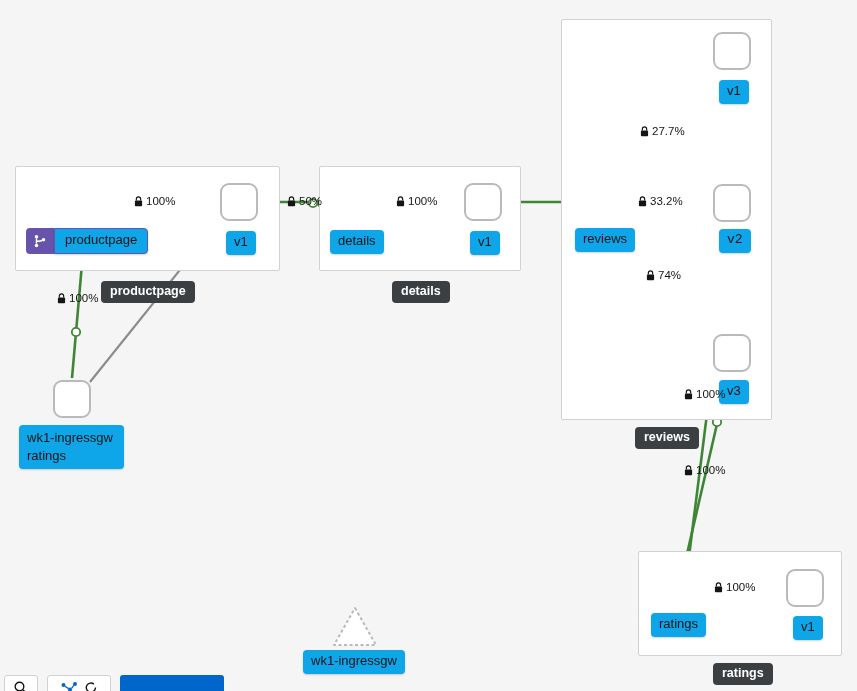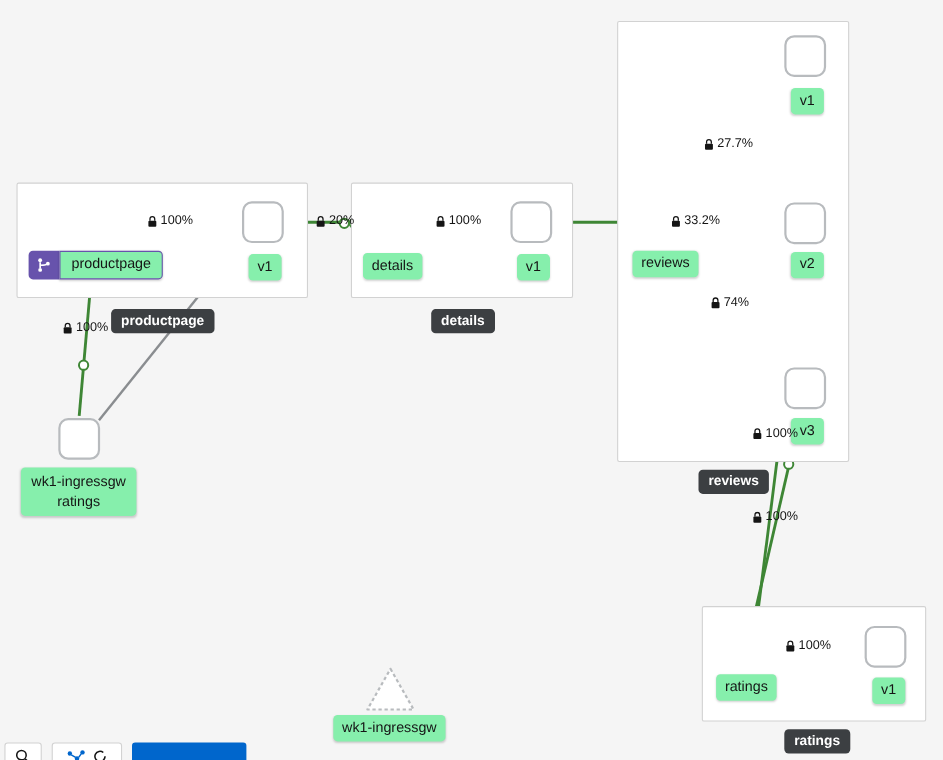--- a/index.html
+++ b/index.html
@@ -41,28 +41,28 @@
   }
   .node-app {           
     position: absolute;
     width: 38px; height: 38px;
     background: #ffffff;
     border: 2px solid #b8bbbe;
     border-radius: 9px;
   }
   .node-label {
     position: absolute;
-    background: #86efac;
+    background: #0ea5e9;
     border-radius: 4px;
     font-size: 13px;
     color: #151515;
     padding: 4px 8px 5px 8px;
     white-space: nowrap;
     line-height: 1.15;
-    text-align: center;
+    text-align: left;
     box-shadow: 0 1px 2px rgba(0,0,0,0.18);
   }
   .node-label.multi { line-height: 1.35; }
 
   .vs-badge {
     position: absolute;
     background: #6753ac;
     border-radius: 4px 0 0 4px;
     width: 28px; height: 26px;
     display: flex; align-items: center; justify-content: center;
@@ -221,21 +221,21 @@
   <div class="node-app" style="left:220px; top:183px;"></div>
   <div class="node-label" style="left:226px; top:231px;">v1</div>
 
   <div class="node-app" style="left:464px; top:183px;"></div>
   <div class="node-label" style="left:470px; top:231px;">v1</div>
 
   <div class="node-app" style="left:713px; top:32px;"></div>
   <div class="node-label" style="left:719px; top:80px;">v1</div>
 
   <div class="node-app" style="left:713px; top:184px;"></div>
-  <div class="node-label" style="left:719px; top:229px;">v2</div>
+  <div class="node-label" style="left:719px; top:229px;font-family:Liberation Mono, monospace;">v2</div>
 
   <div class="node-app" style="left:713px; top:334px;"></div>
   <div class="node-label" style="left:719px; top:380px;">v3</div>
 
   <div class="node-app" style="left:786px; top:569px;"></div>
   <div class="node-label" style="left:793px; top:616px;">v1</div>
 
   <div class="node-app" style="left:53px; top:380px;"></div>
   <div class="node-label multi" style="left:19px; top:425px; width:105px;">
     <span>wk1-ingressgw</span><br>
@@ -275,40 +275,40 @@
       <rect x="1" y="5" width="8" height="6.2" rx="1" fill="#151515"></rect>
     </svg>
     <span>100%</span>
   </div>
 
   <div class="edge-label" style="left:287px; top:196px;">
     <svg class="lock" viewBox="0 0 10 12">
       <path d="M2.6 5V3.3a2.4 2.4 0 014.8 0V5" stroke="#151515" stroke-width="1.3" fill="none"></path>
       <rect x="1" y="5" width="8" height="6.2" rx="1" fill="#151515"></rect>
     </svg>
-    <span>20%</span>
+    <span>50%</span>
   </div>
 
   <div class="edge-label" style="left:396px; top:196px;">
     <svg class="lock" viewBox="0 0 10 12">
       <path d="M2.6 5V3.3a2.4 2.4 0 014.8 0V5" stroke="#151515" stroke-width="1.3" fill="none"></path>
       <rect x="1" y="5" width="8" height="6.2" rx="1" fill="#151515"></rect>
     </svg>
     <span>100%</span>
   </div>
 
   <div class="edge-label" style="left:640px; top:126px;">
     <svg class="lock" viewBox="0 0 10 12">
       <path d="M2.6 5V3.3a2.4 2.4 0 014.8 0V5" stroke="#151515" stroke-width="1.3" fill="none"></path>
       <rect x="1" y="5" width="8" height="6.2" rx="1" fill="#151515"></rect>
     </svg>
     <span>27.7%</span>
   </div>
 
-  <div class="edge-label" style="left:610px; top:196px;">
+  <div class="edge-label" style="left:638px; top:196px;">
     <svg class="lock" viewBox="0 0 10 12">
       <path d="M2.6 5V3.3a2.4 2.4 0 014.8 0V5" stroke="#151515" stroke-width="1.3" fill="none"></path>
       <rect x="1" y="5" width="8" height="6.2" rx="1" fill="#151515"></rect>
     </svg>
     <span>33.2%</span>
   </div>
 
   <div class="edge-label" style="left:646px; top:270px;">
     <svg class="lock" viewBox="0 0 10 12">
       <path d="M2.6 5V3.3a2.4 2.4 0 014.8 0V5" stroke="#151515" stroke-width="1.3" fill="none"></path>

